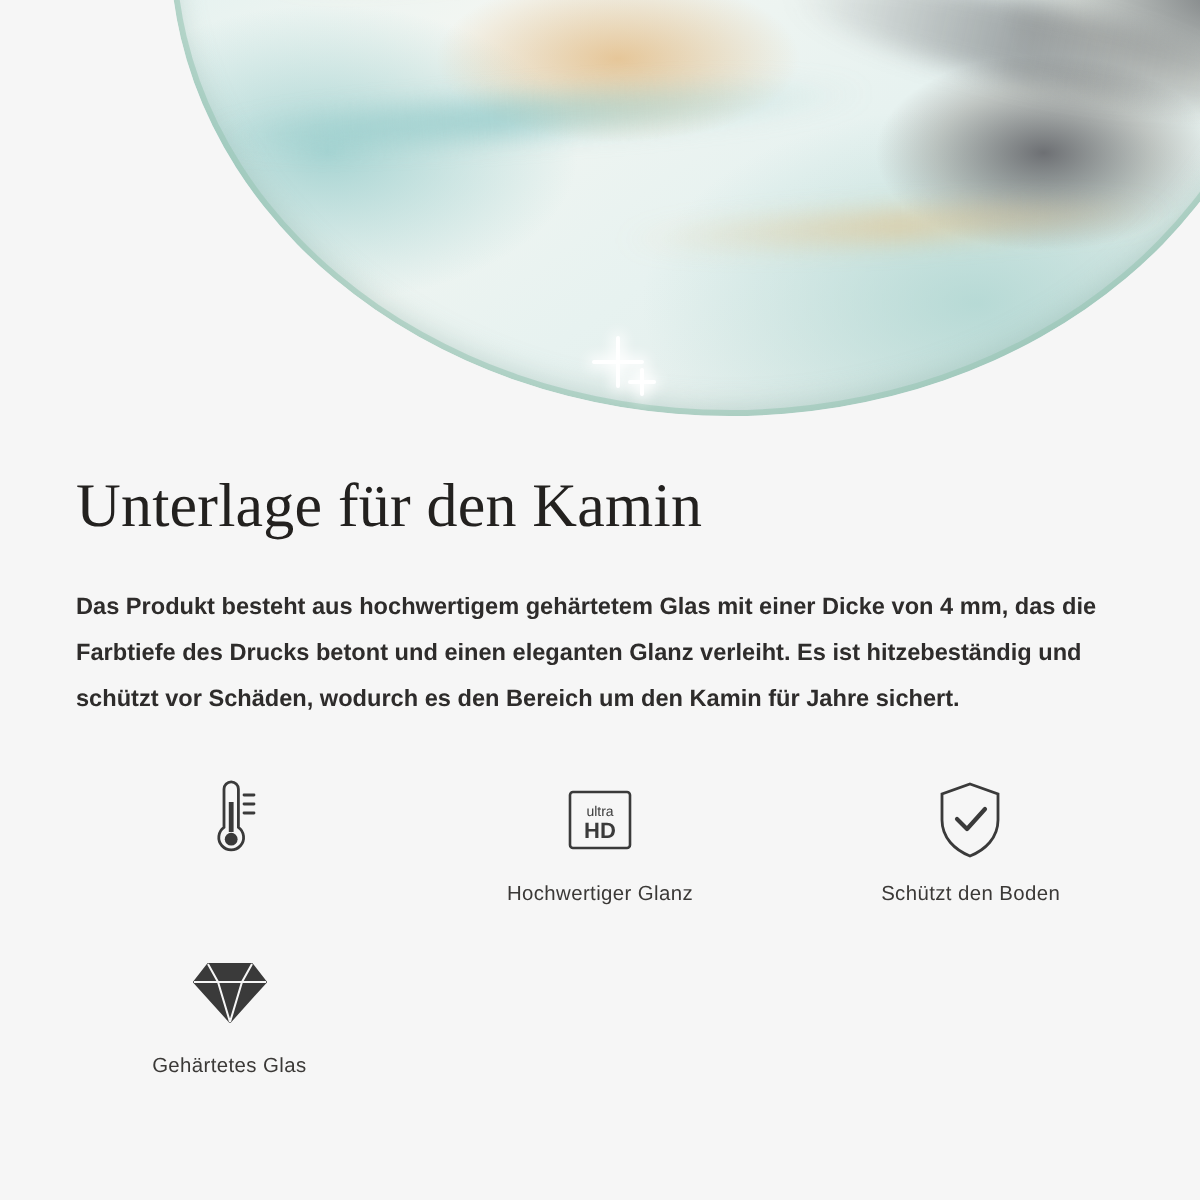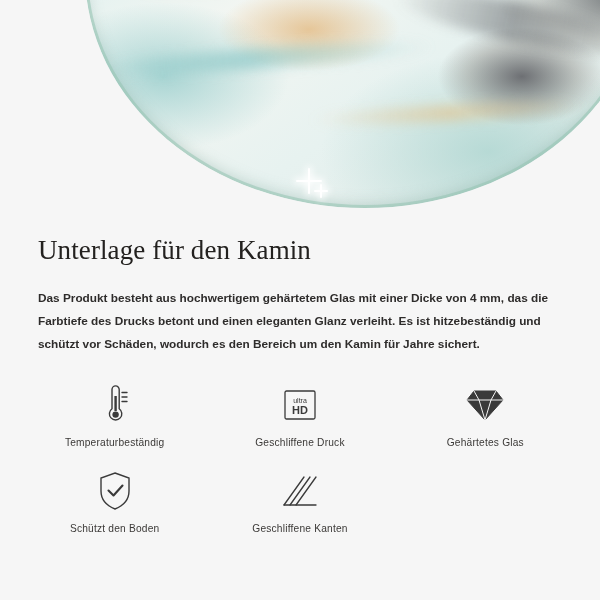--- a/index.html
+++ b/index.html
@@ -83,21 +83,21 @@
   .sparkle::after  { top: 50%; left: 0; height: 2px; width: 100%; transform: translateY(-50%); }
   .sp1 { left: 296px; top: 168px; width: 26px; height: 26px; }
   .sp2 { left: 314px; top: 184px; width: 14px; height: 14px; }
 
   
   .content {
     padding: 18px 38px 0 38px;
   }
   .headline {
     font-family: "Liberation Serif", serif;
-    font-size: 27px;
+    font-size: 31px;
     line-height: 1.32;
     color: #23211f;
     font-weight: 400;
     margin: 0 0 18px 0;
     letter-spacing: 0.1px;
   }
   .headline .line {
     display: block;
   }
   .body-copy {
@@ -165,61 +165,49 @@
 
     <div class="feature">
       <div class="feature-icon">
         <svg width="34" height="42" viewBox="0 0 34 42" fill="none" stroke="#3a3a3a" stroke-width="1.4">
           <path d="M14 5.5a3.6 3.6 0 0 1 7.2 0v19.2a6.2 6.2 0 1 1-7.2 0z"></path>
           <circle cx="17.6" cy="30.6" r="3.2" fill="#3a3a3a" stroke="none"></circle>
           <rect x="16.4" y="12" width="2.4" height="15" fill="#3a3a3a" stroke="none"></rect>
           <path d="M24 8.5h5M24 13h5M24 17.5h5" stroke-linecap="round"></path>
         </svg>
       </div>
-      <div class="feature-label">Temperaturbeständig</div>
     </div>
 
     <div class="feature">
       <div class="feature-icon">
         <svg width="40" height="40" viewBox="0 0 40 40">
           <rect x="5" y="6" width="30" height="28" rx="1.5" fill="none" stroke="#3a3a3a" stroke-width="1.3"></rect>
           <text x="20" y="18" text-anchor="middle" font-family="Liberation Sans, sans-serif" font-size="7" fill="#3a3a3a">ultra</text>
           <text x="20" y="29" text-anchor="middle" font-family="Liberation Sans, sans-serif" font-size="11" font-weight="bold" fill="#3a3a3a">HD</text>
         </svg>
       </div>
-      <div class="feature-label">Geschliffene Druck</div>
+      <div class="feature-label">Hochwertiger Glanz</div>
+    </div>
+
+    <div class="feature">
+      <div class="feature-icon">
+        <svg width="36" height="42" viewBox="0 0 36 42">
+          <path d="M18 3 L32 8 v13c0 9-6.5 15-14 18C10.5 36 4 30 4 21V8z" fill="none" stroke="#3a3a3a" stroke-width="1.4"></path>
+          <path d="M11.5 20.5 l5 5 l9-10" fill="none" stroke="#3a3a3a" stroke-width="2.1" stroke-linecap="round" stroke-linejoin="round"></path>
+        </svg>
+      </div>
+      <div class="feature-label">Schützt den Boden</div>
     </div>
 
     <div class="feature">
       <div class="feature-icon">
         <svg width="42" height="38" viewBox="0 0 42 38">
           <path d="M10 5 H32 L39 14 L21 34 L3 14 Z" fill="#3a3a3a" stroke="#3a3a3a" stroke-width="1" stroke-linejoin="round"></path>
           <path d="M3 14 H39 M10 5 L15 14 L21 34 M32 5 L27 14 L21 34" fill="none" stroke="#f6f6f6" stroke-width="1"></path>
         </svg>
       </div>
       <div class="feature-label">Gehärtetes Glas</div>
     </div>
 
-    <div class="feature">
-      <div class="feature-icon">
-        <svg width="36" height="42" viewBox="0 0 36 42">
-          <path d="M18 3 L32 8 v13c0 9-6.5 15-14 18C10.5 36 4 30 4 21V8z" fill="none" stroke="#3a3a3a" stroke-width="1.4"></path>
-          <path d="M11.5 20.5 l5 5 l9-10" fill="none" stroke="#3a3a3a" stroke-width="2.1" stroke-linecap="round" stroke-linejoin="round"></path>
-        </svg>
-      </div>
-      <div class="feature-label">Schützt den Boden</div>
-    </div>
-
-    <div class="feature">
-      <div class="feature-icon">
-        <svg width="40" height="36" viewBox="0 0 40 36">
-          <path d="M4 32 L24 4" stroke="#3a3a3a" stroke-width="1.3" stroke-linecap="round"></path>
-          <path d="M10 32 L30 4" stroke="#3a3a3a" stroke-width="1.3" stroke-linecap="round"></path>
-          <path d="M16 32 L36 4" stroke="#3a3a3a" stroke-width="1.3" stroke-linecap="round"></path>
-          <path d="M4 32 H36" stroke="#3a3a3a" stroke-width="1.3" stroke-linecap="round"></path>
-        </svg>
-      </div>
-      <div class="feature-label">Geschliffene Kanten</div>
-    </div>
 
 
   </div>
 </div>
 
 </body></html>

